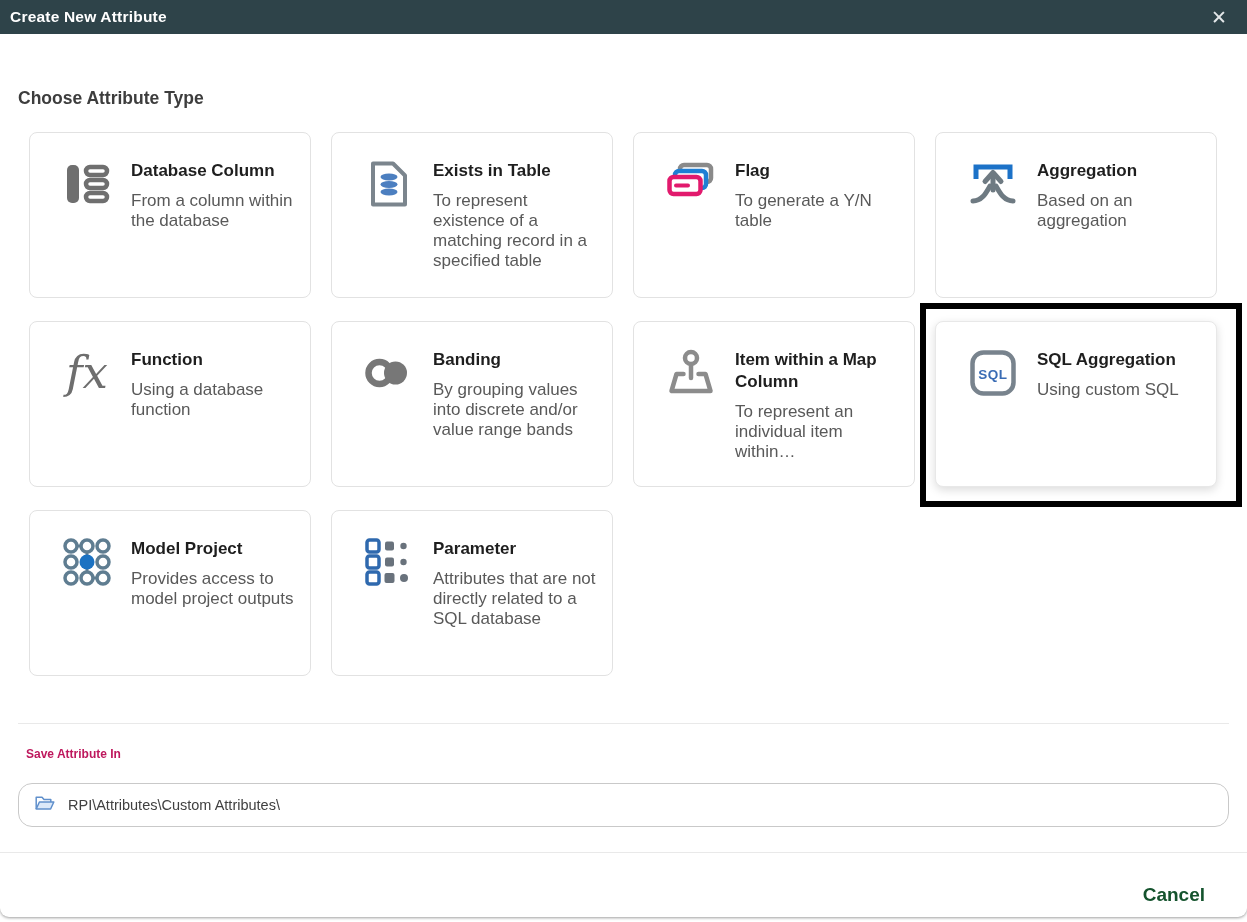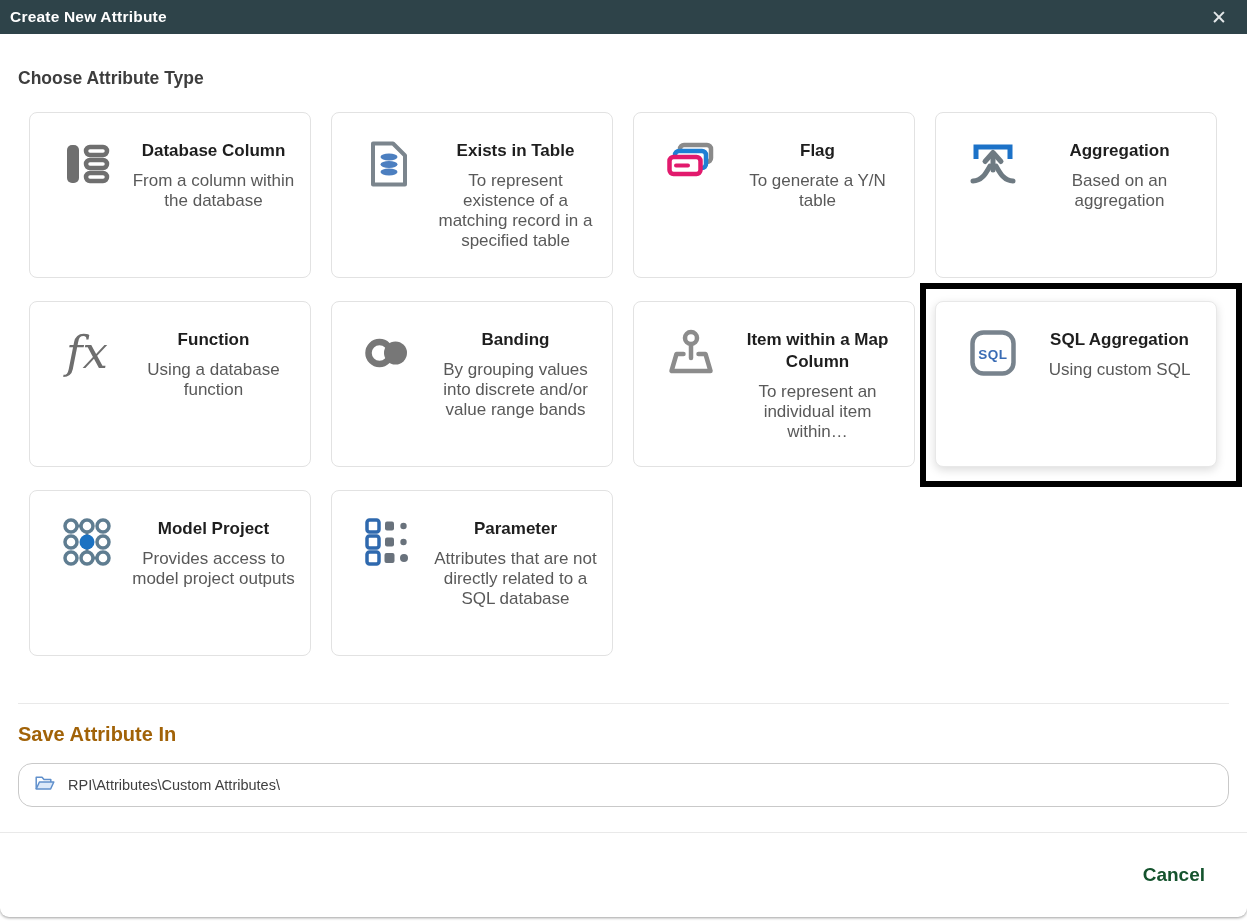--- a/index.html
+++ b/index.html
@@ -25,56 +25,55 @@
     justify-content: flex-end;
   }
   .hdr-title { color:#fff; font-size:15.5px; font-weight:700; letter-spacing:.2px; }
   .close-btn {
     margin-left:auto; background:none; border:none; cursor:pointer;
     color:#e4e8ea; font-size:19px; line-height:19px; padding:2px 4px;
     font-family:"Liberation Sans", sans-serif;
   }
   
   .content { padding: 0 18px; }
-  .section-title { margin-top: 34px; font-size: 17.5px; font-weight:700; color:#3d3d3d; line-height:20px; }
+  .section-title { margin-top: 54px; font-size: 17.5px; font-weight:700; color:#3d3d3d; line-height:20px; }
   .grid {
     margin: 24px 0 0 11px;
     display: grid;
     grid-template-columns: repeat(4, 282px);
     gap: 23px 20px;
     width: 1188px;
   }
   .cell { position: relative; height: 166px; }
   .card {
     position: relative; z-index: 1;
     width: 282px; height: 166px;
     background:#fff;
     border: 1px solid #e2e2e2;
     border-radius: 8px;
     display: flex;
     padding: 27px 14px 0 32px;
     gap: 19px;
     cursor: pointer;
-    text-align: center;
   }
   .cell.highlighted .card { box-shadow: 0 3px 10px rgba(0,0,0,.14); border-color:#e8e8e8; }
   .highlight-ring {
     position: absolute; z-index: 0;
     left: -15px; top: -18px; right: -25px; bottom: -20px;
     border: 6px solid #000;
     pointer-events: none;
   }
   .card-icon { width: 50px; height: 50px; flex-shrink: 0; display:flex; align-items:flex-start; justify-content:center; }
   .card-text { flex: 1; min-width: 0; }
   .card-title { font-size: 17px; font-weight: 700; color: #1e1e1e; line-height: 22px; }
   .card-desc  { margin-top: 9px; font-size: 17px; color: #595959; line-height: 20px; }
   .fx-glyph { font-family: "DejaVu Serif", serif; font-style: italic; font-size: 45px; line-height: 48px; color:#6e6e6e; }
   hr.divider { border: none; border-top: 1px solid #e9e9e9; height: 0; }
   .d1 { margin-top: 47px; }
-  .save-title { margin-top: 21px; font-size: 20px; font-weight: 700; color: #a16207; line-height: 18px; }
+  .save-title { margin-top: 21px; font-size: 12px; font-weight: 700; color: #be185d; line-height: 18px; margin-left: 8px; }
   .path-field {
     margin-top: 20px; height: 44px;
     border: 1px solid #c9c9c9; border-radius: 14px;
     display: flex; align-items: center; gap: 13px;
     padding: 0 16px; cursor: pointer; background:#fff;
   }
   .path-text { font-size: 14.5px; color: #404040; }
   .d2 { margin-top: 25px; }
   .footer {
     height: 84px; display: flex; align-items: center; justify-content: flex-end;

